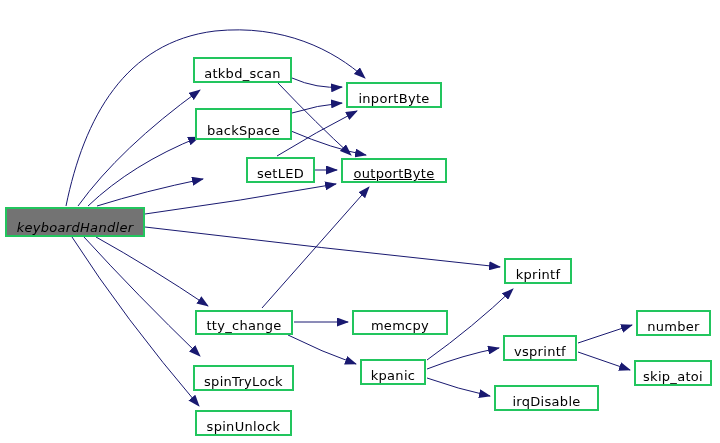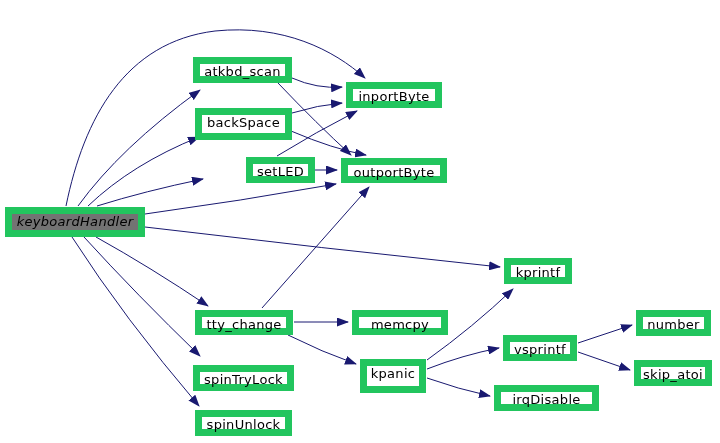--- a/index.html
+++ b/index.html
@@ -18,27 +18,27 @@
   #edge-layer {
     position: absolute;
     left: 0;
     top: 0;
     width: 720px;
     height: 443px;
   }
   .node {
     position: absolute;
     box-sizing: border-box;
-    border: 7px solid #22c55e;
+    border: 2px solid #22c55e;
     background: #ffffff;
     color: #000000;
     font-size: 13px;
     letter-spacing: 0.3px;
     display: flex;
-    align-items: flex-start;
+    align-items: flex-end;
     justify-content: center;
     white-space: nowrap;
     cursor: pointer;
   }
   .node.root {
     background: #737373;
     cursor: default;
     font-style: italic;
   }
   .edge {
@@ -91,36 +91,36 @@
       </div>
       <div class="node" style="left: 195px; top: 108px; width: 97px; height: 32px;">
         <span>backSpace</span>
       </div>
       <div class="node" style="left: 208px; top: 157px; width: 69px; height: 26px; margin-left: 38px;">
         <span>setLED</span>
       </div>
       <div class="node" style="left: 346px; top: 82px; width: 96px; height: 26px;">
         <span>inportByte</span>
       </div>
-      <div class="node" style="left: 341px; top: 158px; width: 106px; height: 25px;">
+      <div class="node" style="left: 341px; top: 158px; width: 106px; height: 25px; text-decoration: underline;">
         <span>outportByte</span>
       </div>
       <div class="node" style="left: 504px; top: 258px; width: 68px; height: 26px;">
         <span>kprintf</span>
       </div>
       <div class="node" style="left: 195px; top: 310px; width: 98px; height: 25px;">
         <span>tty_change</span>
       </div>
       <div class="node" style="left: 352px; top: 310px; width: 96px; height: 25px;">
         <span>memcpy</span>
       </div>
       <div class="node" style="left: 193px; top: 365px; width: 101px; height: 26px;">
         <span>spinTryLock</span>
       </div>
-      <div class="node" style="left: 360px; top: 359px; width: 66px; height: 34px;">
+      <div class="node" style="left: 360px; top: 359px; width: 66px; height: 26px;">
         <span>kpanic</span>
       </div>
       <div class="node" style="left: 195px; top: 410px; width: 97px; height: 26px;">
         <span>spinUnlock</span>
       </div>
       <div class="node" style="left: 503px; top: 335px; width: 74px; height: 26px;">
         <span>vsprintf</span>
       </div>
       <div class="node" style="left: 494px; top: 385px; width: 105px; height: 26px;">
         <span>irqDisable</span>

